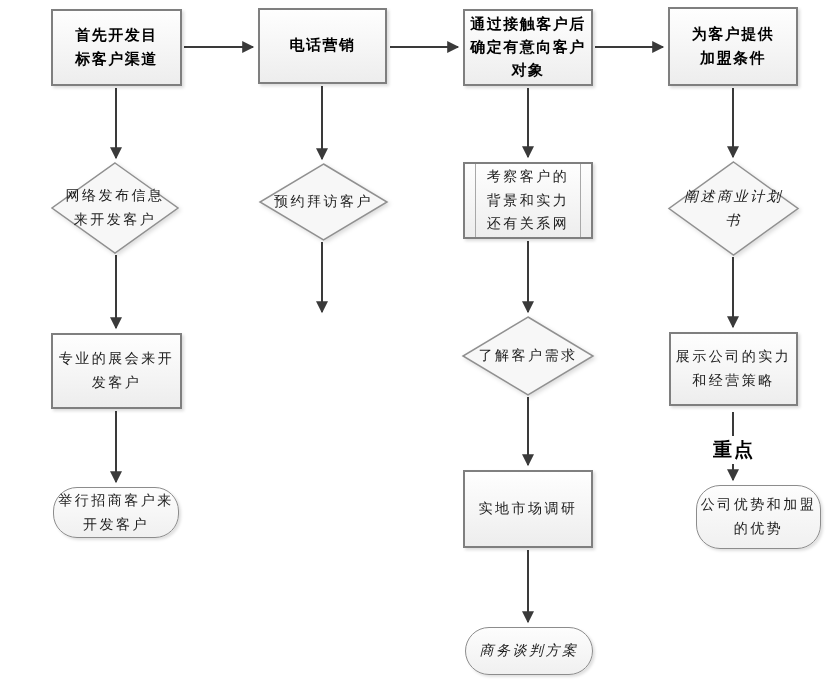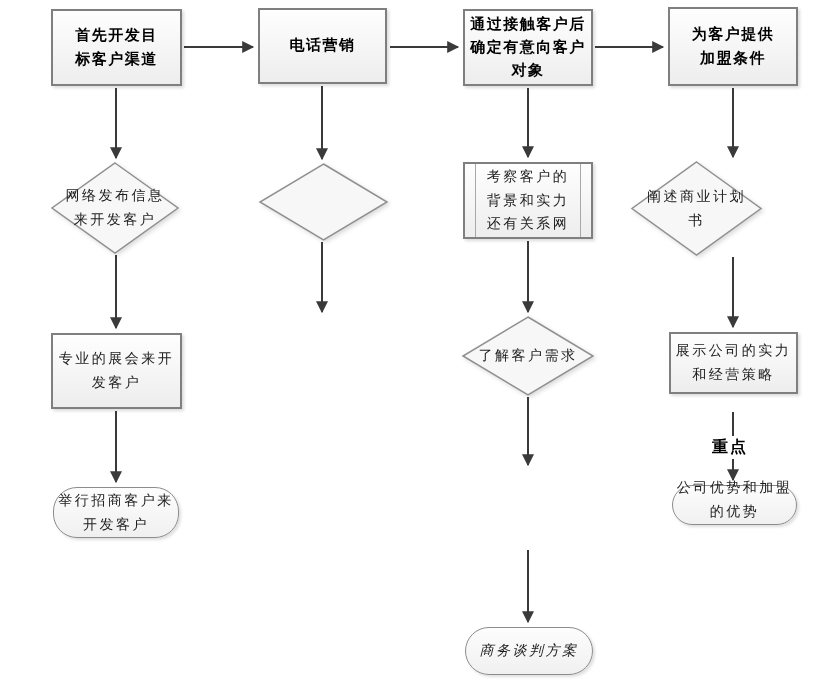--- a/index.html
+++ b/index.html
@@ -73,23 +73,24 @@
     fill: #f7f7f7;
     stroke: #909090;
     stroke-width: 1.5;
     vector-effect: non-scaling-stroke;
   }
   .edge-label {
     position: absolute;
     z-index: 3;
     background: #ffffff;
     font-weight: bold;
-    font-size: 16px;
+    font-size: 19px;
     color: #000000;
     letter-spacing: 2px;
+    text-align: center;
     padding: 1px 3px;
   }
 </style>
 </head>
 <body>
 
 <div id="canvas">
 
   <svg id="edge-layer" viewBox="0 0 835 693">
     <defs>
@@ -145,20 +146,21 @@
   </div>
 
   <div class="node shape-rect bold" style="left:258px; top:8px; width:129px; height:76px;">
     <span class="label">电话营销</span>
   </div>
 
   <div class="node shape-diamond" style="left:260px; top:164px; width:127px; height:76px;">
     <svg class="diamond-svg" viewBox="0 0 100 100" preserveAspectRatio="none">
       <polygon points="50,0 100,50 50,100 0,50"></polygon>
     </svg>
+    <span class="label">预约拜访客户</span>
   </div>
 
 
   <div class="node shape-rect bold" style="left:463px; top:9px; width:130px; height:77px;">
     <span class="label">通过接触客户后
 确定有意向客户
 对象</span>
   </div>
 
   <div class="node shape-rect shape-predef" style="left:463px; top:162px; width:130px; height:77px;justify-content:center;">
@@ -168,43 +170,46 @@
 还有关系网</span>
   </div>
 
   <div class="node shape-diamond" style="left:463px; top:317px; width:130px; height:78px;">
     <svg class="diamond-svg" viewBox="0 0 100 100" preserveAspectRatio="none">
       <polygon points="50,0 100,50 50,100 0,50"></polygon>
     </svg>
     <span class="label">了解客户需求</span>
   </div>
 
+  <div class="node shape-rect" style="left:463px; top:470px; width:130px; height:78px;">
+    <span class="label">实地市场调研</span>
+  </div>
 
   <div class="node shape-stadium" style="left:465px; top:627px; width:128px; height:48px;font-style:italic;">
     <span class="label">商务谈判方案</span>
   </div>
 
   <div class="node shape-rect bold" style="left:668px; top:7px; width:130px; height:79px;font-family:Liberation Serif, serif;">
     <span class="label">为客户提供
 加盟条件</span>
   </div>
 
-  <div class="node shape-diamond" style="left:632px; top:162px; width:129px; height:93px;">
+  <div class="node shape-diamond" style="left:669px; top:162px; width:129px; height:93px;font-style:italic;">
     <svg class="diamond-svg" viewBox="0 0 100 100" preserveAspectRatio="none">
       <polygon points="50,0 100,50 50,100 0,50"></polygon>
     </svg>
     <span class="label">阐述商业计划
 书</span>
   </div>
 
-  <div class="node shape-rect" style="left:669px; top:332px; width:129px; height:62px;">
+  <div class="node shape-rect" style="left:669px; top:332px; width:129px; height:74px;">
     <span class="label">展示公司的实力
 和经营策略</span>
   </div>
 
   <div class="edge-label" style="left:709px; top:436px; width:44px;">重点</div>
 
-  <div class="node shape-stadium" style="left:672px; top:485px; width:125px; height:40px;align-items:flex-end;">
+  <div class="node shape-stadium" style="left:696px; top:485px; width:125px; height:64px;">
     <span class="label">公司优势和加盟
 的优势</span>
   </div>
 
 </div>
 
 </body></html>

